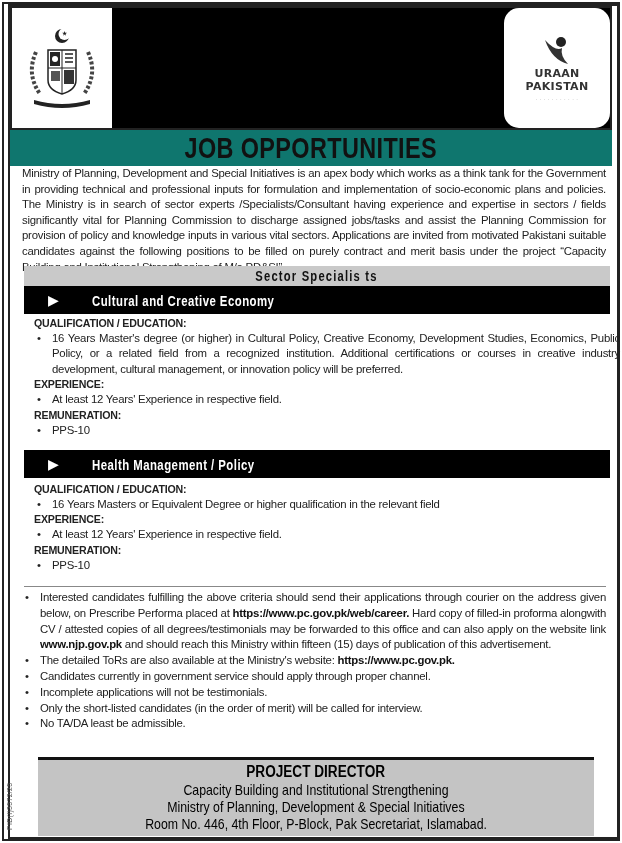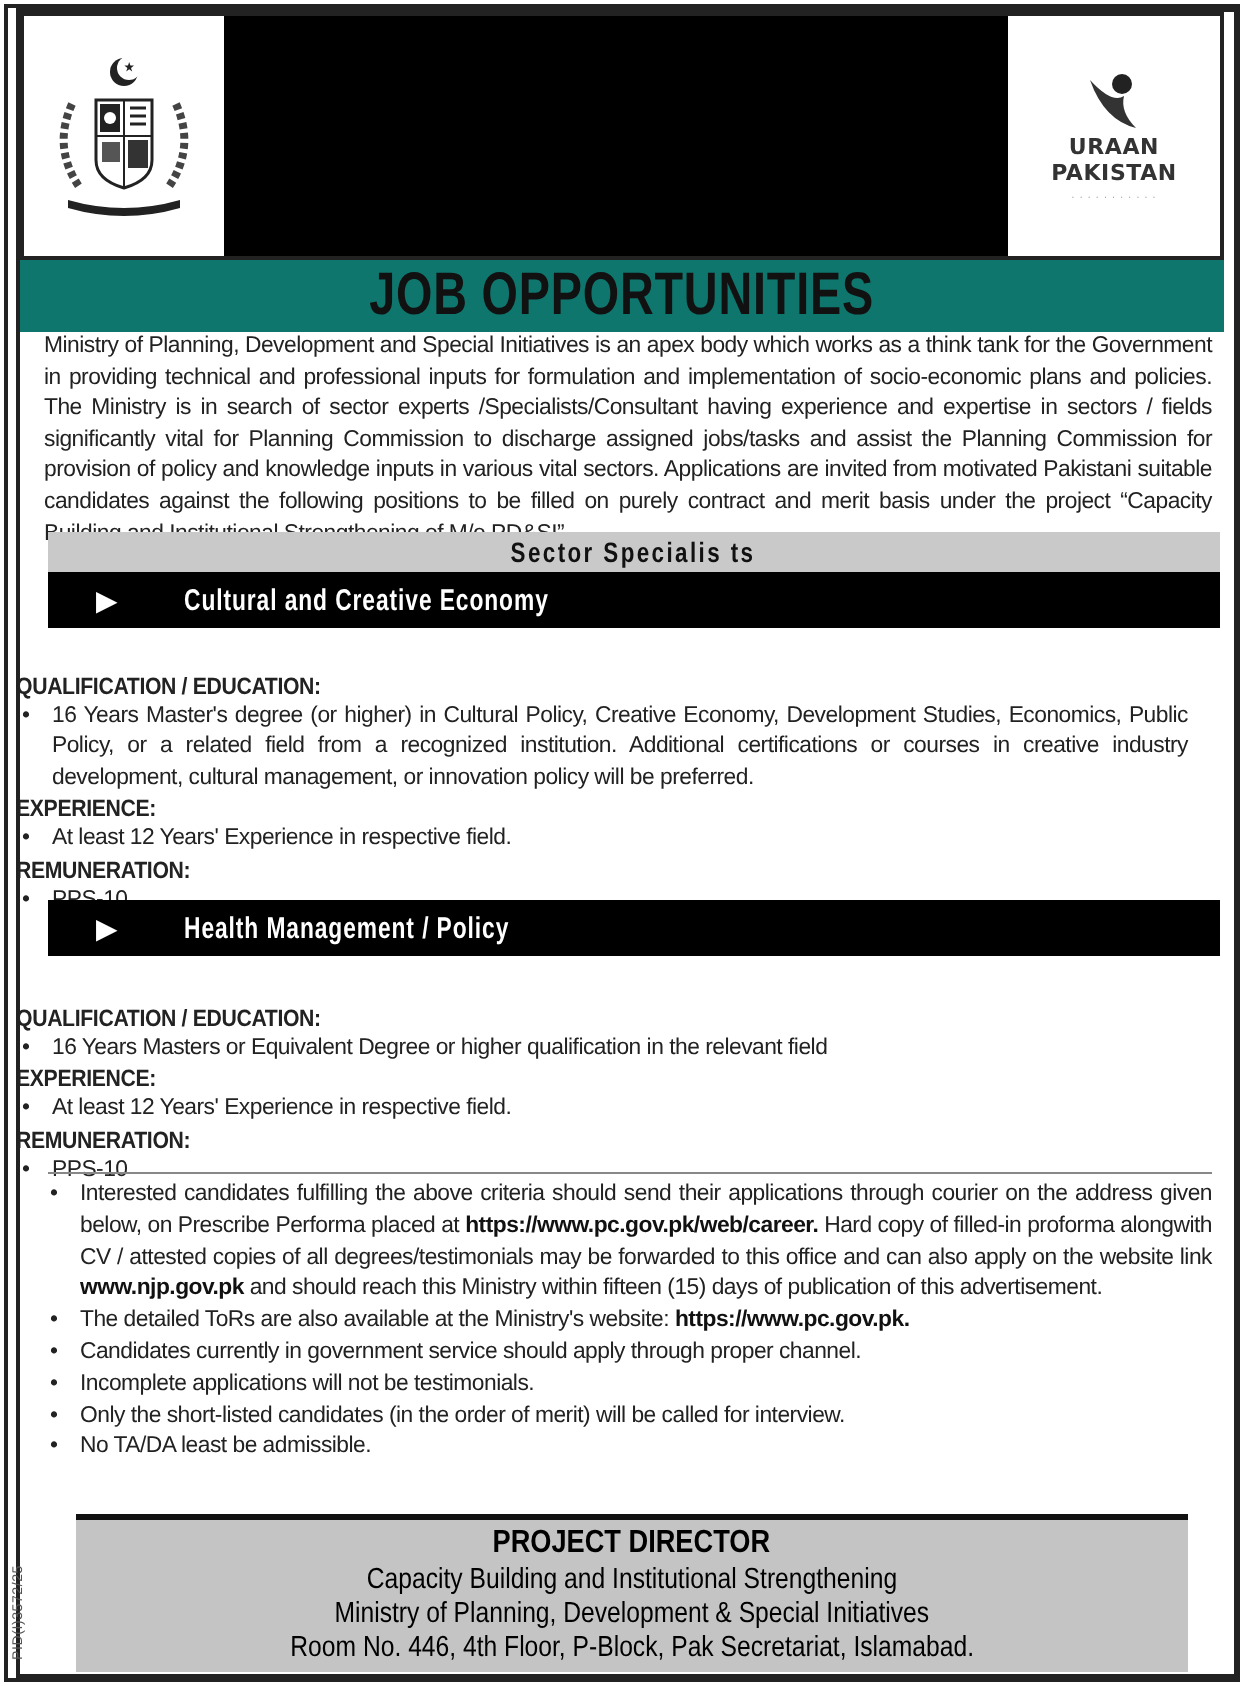--- a/index.html
+++ b/index.html
@@ -19,21 +19,21 @@
   .header {
     position: absolute; left: 10px; top: 6px; width: 602px; height: 124px;
     background: #000; border: 2px solid #222;
   }
   .logo-left {
     position: absolute; left: 0; top: 0; width: 100px; height: 120px;
     background: #fff; display: flex; align-items: center; justify-content: center;
   }
   .logo-right {
     position: absolute; right: 0; top: 0; width: 106px; height: 120px;
-    background: #fff; display: flex; flex-direction: column; align-items: center; justify-content: center;
+    background: #fff; display: flex; flex-direction: column; align-items: center; justify-content: center; border-radius: 15px;
   }
   .header-text {
     position: absolute; left: 100px; right: 106px; top: 0; height: 120px;
     display: flex; flex-direction: column; align-items: center; justify-content: center;
     color: #fff; font-family: "Liberation Sans", sans-serif; font-weight: bold;
     text-align: center; line-height: 1.05;
   }
   .header-text .h1 { font-size: 17px; transform: scaleX(0.78); letter-spacing: -0.2px; }
   .header-text .h2 { font-size: 17px; transform: scaleX(0.78); letter-spacing: -0.2px; }
   .header-text .h3 { font-size: 17.5px; transform: scaleX(0.72); white-space: nowrap; letter-spacing: -0.2px; }
@@ -65,21 +65,21 @@
   }
   .sector-bar span { font-weight: bold; font-size: 14px; transform: scaleX(0.8); letter-spacing: 1.5px; color: #111; display: inline-block; }
 
   .pos-bar {
     position: absolute; left: 24px; width: 586px; height: 28px;
     background: #000; color: #fff; display: flex; align-items: center;
   }
   .pos-bar .arrow { margin-left: 24px; font-size: 14px; width: 30px; }
   .pos-bar .label { font-weight: bold; font-size: 15px; transform: scaleX(0.76); transform-origin: left center; letter-spacing: 0.6px; display: inline-block; white-space: nowrap; margin-left: 14px; }
 
-  .section { position: absolute; left: 8px; width: 586px; font-size: 11.4px; color: #222; letter-spacing: -0.25px; margin-top: 20px; }
+  .section { position: absolute; left: 34px; width: 586px; font-size: 11.4px; color: #222; letter-spacing: -0.25px; }
   .section .lbl { font-weight: bold; font-size: 11.8px; line-height: 15px; transform: scaleX(0.9); transform-origin: left center; display: inline-block; letter-spacing: -0.2px; }
   .bullet { display: flex; line-height: 15.4px; }
   .bullet .dot { width: 18px; flex-shrink: 0; padding-left: 3px; }
   .bullet .txt { flex: 1; text-align: justify; }
 
   .divider { position: absolute; left: 24px; width: 582px; height: 1px; background: #888; }
 
   .notes { position: absolute; left: 22px; top: 583px; width: 584px; font-size: 11.4px; color: #222; letter-spacing: -0.25px; }
   .notes .bullet { line-height: 15.8px; }
   .notes b { color: #111; }

